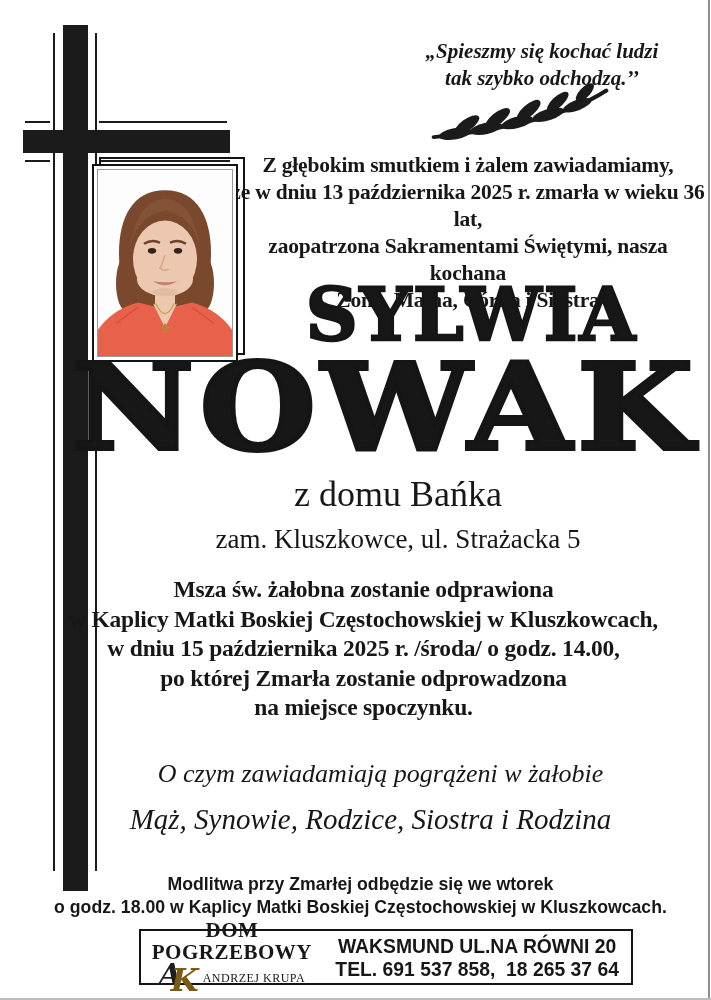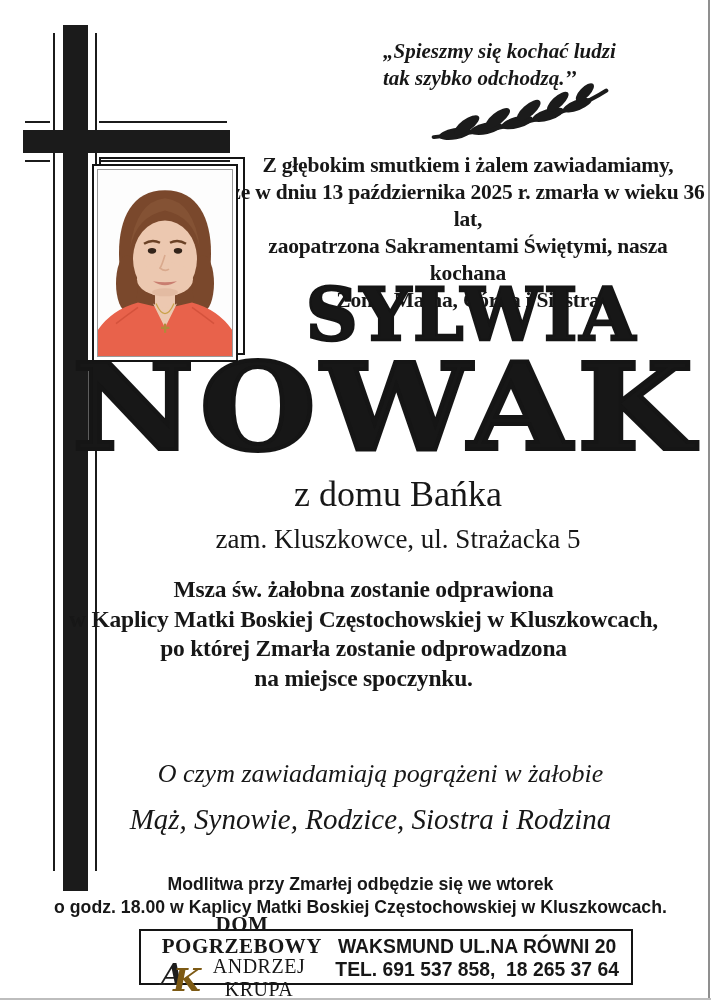--- a/index.html
+++ b/index.html
@@ -21,21 +21,21 @@
     border:2px solid #141414;box-sizing:border-box;background:#fff;
     padding:3px;z-index:3;
   }
   .photo-inner{
     width:100%;height:100%;border:1px solid #9a9a9a;box-sizing:border-box;
     overflow:hidden;background:#fdfdfd;
   }
   .photo-inner svg{display:block;width:100%;height:100%;}
   
   .quote{
-    left:383px;top:38px;width:318px;
+    left:383px;top:38px;width:318px;text-align:center;
     font-style:italic;font-weight:bold;font-size:21px;line-height:27px;
   }
   .laurel{left:428px;top:82px;width:184px;height:62px;}
   .announcement{
     left:230px;top:152px;right:5px;text-align:center;
     font-weight:bold;font-size:21.5px;line-height:27px;letter-spacing:-0.2px;
   }
   .first-name{
     left:238px;top:275px;right:6px;text-align:center;
     font-family:"DejaVu Serif", serif;font-weight:bold;
@@ -67,28 +67,28 @@
     left:14px;top:872px;right:4px;text-align:center;
     font-family:"Liberation Sans", sans-serif;font-weight:bold;
     font-size:19px;line-height:23px;
     transform:scaleX(0.93);transform-origin:center;
   }
   
   .footer-box{
     left:139px;top:929px;width:494px;height:56px;border:2px solid #141414;
     box-sizing:border-box;display:flex;align-items:center;background:#fff;
   }
-  .fh-left{width:238px;text-align:center;padding-left:20px;}
+  .fh-left{width:238px;text-align:center;padding-left:0;}
   .fh-name{font-weight:bold;font-size:21px;letter-spacing:0.5px;line-height:22px;}
   .fh-row2{display:flex;align-items:center;justify-content:center;margin-top:-2px;}
   .monogram{position:relative;width:42px;height:34px;font-style:italic;
     font-family:"DejaVu Serif", serif;}
   .mono-a{position:absolute;left:0;top:-4px;font-size:30px;color:#1d1d1d;font-weight:bold;}
   .mono-k{position:absolute;left:12px;top:0;font-size:32px;color:#7d5a14;font-weight:bold;}
-  .fh-owner{font-size:20px;letter-spacing:0.5px;margin-left:2px;}
+  .fh-owner{font-size:12px;letter-spacing:0.5px;margin-left:2px;}
   .fh-right{flex:1;text-align:center;font-family:"Liberation Sans", sans-serif;
     font-weight:bold;font-size:21px;line-height:23px;
     transform:scaleX(0.92);transform-origin:center;}
   .fh-phone{white-space:pre;}
   
   .edge-right{position:absolute;right:1px;top:0;width:2px;height:100%;background:#8f8f8f;}
   .edge-bottom{position:absolute;left:0;bottom:0;width:100%;height:2px;background:#bdbdbd;}
 </style>
 </head>
 <body>
@@ -174,20 +174,21 @@
 
   <div class="abs first-name">SYLWIA</div>
   <div class="abs last-name">NOWAK</div>
 
   <div class="abs maiden">z domu Bańka</div>
   <div class="abs residence">zam. Kluszkowce, ul. Strażacka 5</div>
 
   <div class="abs mass">
     <div>Msza św. żałobna zostanie odprawiona</div>
     <div>w Kaplicy Matki Boskiej Częstochowskiej w Kluszkowcach,</div>
+    <div>w dniu 15 października 2025 r. /środa/ o godz. 14.00,</div>
     <div>po której Zmarła zostanie odprowadzona</div>
     <div>na miejsce spoczynku.</div>
   </div>
 
   <div class="abs mourn-intro">O czym zawiadamiają pogrążeni w żałobie</div>
   <div class="abs family">Mąż, Synowie, Rodzice, Siostra i Rodzina</div>
 
   <div class="abs prayer">
     <div>Modlitwa przy Zmarłej odbędzie się we wtorek</div>
     <div>o godz. 18.00 w Kaplicy Matki Boskiej Częstochowskiej w Kluszkowcach.</div>

